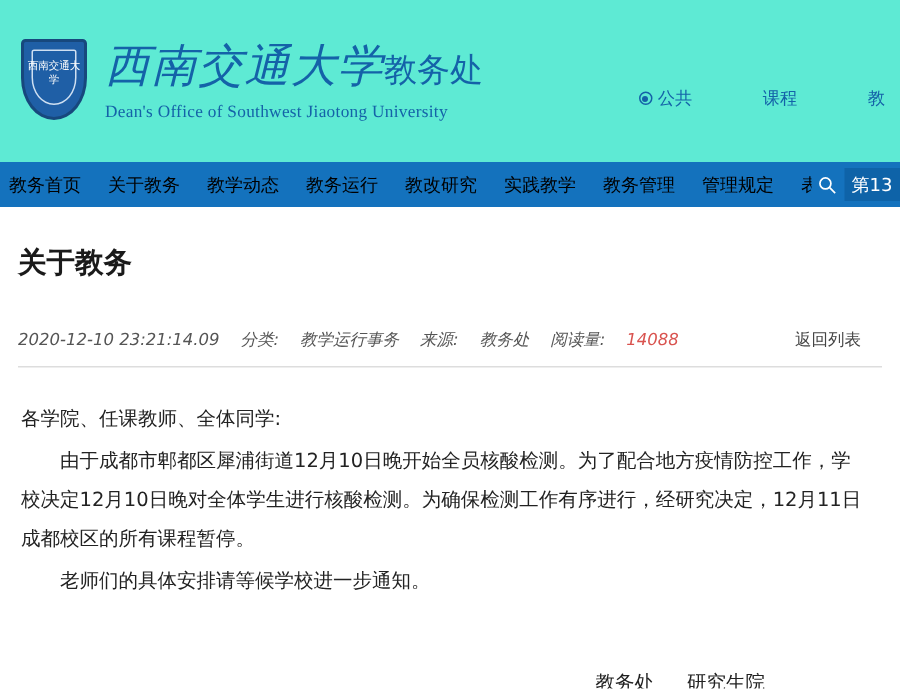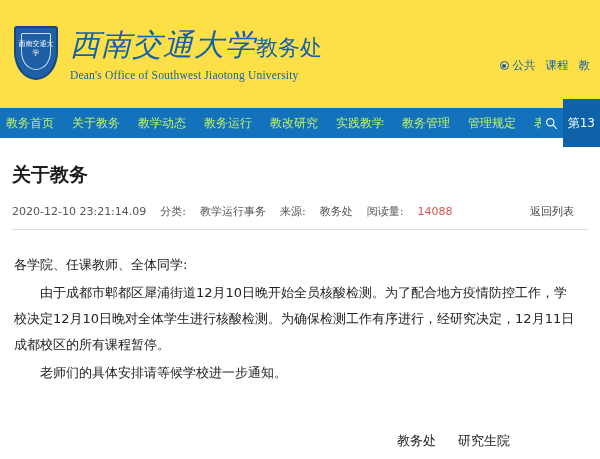--- a/index.html
+++ b/index.html
@@ -13,21 +13,21 @@
     font-family: "Liberation Sans", sans-serif;
     color: #333;
     overflow: hidden;
     position: relative;
   }
 
   
   .header {
     position: relative;
     height: 108px;
-    background: #fde047;
+    background: #5eead4;
     border-bottom: none;
   }
   .header-inner {
     display: flex;
     align-items: center;
     height: 108px;
     padding-left: 8px;
     box-sizing: border-box;
   }
   .crest {
@@ -100,20 +100,21 @@
   .header-right {
     position: absolute;
     right: 0;
     top: 58px;
     display: flex;
     align-items: center;
     font-size: 11.5px;
     color: #1462a8;
     font-family: "DejaVu Sans", sans-serif;
     white-space: nowrap;
+    gap: 37px;
   }
   .radio-dot {
     width: 9px;
     height: 9px;
     border: 1px solid #1462a8;
     border-radius: 50%;
     display: inline-block;
     margin-right: 4px;
     position: relative;
     box-sizing: border-box;
@@ -136,21 +137,21 @@
 
   
   .navbar {
     height: 30px;
     background: #1472bd;
     display: flex;
     align-items: stretch;
     position: relative;
   }
   .nav-item {
-    color: #bef264;
+    color: #000000;
     font-size: 12px;
     font-family: "DejaVu Sans", sans-serif;
     display: flex;
     align-items: center;
     padding: 0 9px;
     white-space: nowrap;
     cursor: pointer;
   }
   .nav-item.first { padding-left: 6px; }
   .nav-right {
@@ -168,47 +169,48 @@
     display: flex;
     align-items: center;
     justify-content: center;
   }
   .nav-page-tag {
     background: #0e63a8;
     color: #fff;
     font-size: 12px;
     font-family: "DejaVu Sans", sans-serif;
     padding: 0 5px;
-    height: 48px;
+    height: 22px;
     display: flex;
     align-items: center;
   }
 
   
   .content {
     padding: 0 10px;
     position: relative;
   }
   .notice-title {
     font-family: "DejaVu Sans", sans-serif;
     font-size: 19px;
     font-weight: bold;
     color: #1a1a1a;
     margin-top: 24px;
     margin-left: 2px;
   }
   .meta-row {
-    margin-top: 16px;
+    margin-top: 31px;
     margin-left: 2px;
     font-size: 11px;
     color: #555;
     font-family: "DejaVu Sans", sans-serif;
     display: flex;
     align-items: center;
     white-space: nowrap;
+    font-style: italic;
   }
   .meta-row span { margin-right: 14px; }
   .meta-count { color: #d9534f; margin-right: 0 !important; }
   .back-link {
     position: absolute;
     right: 16px;
     top: 0;
     font-size: 11px;
     color: #444;
     font-family: Liberation Serif, serif;

